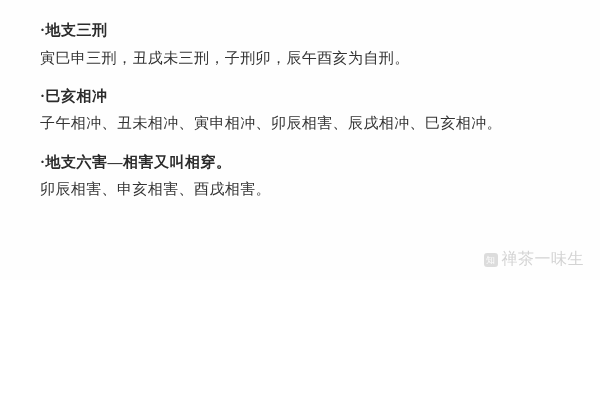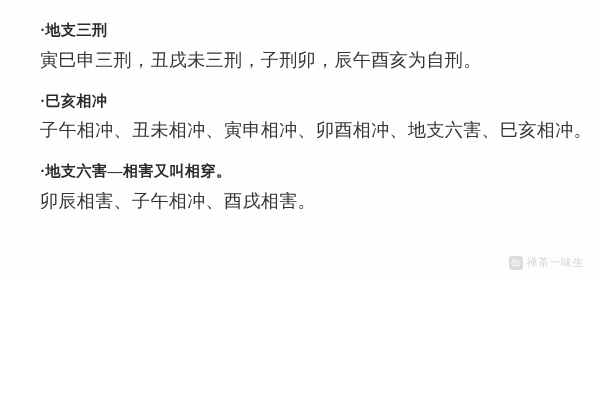--- a/index.html
+++ b/index.html
@@ -32,21 +32,21 @@
   }
   .heading {
     font-size: 15px;
     color: #2b2b2b;
     font-weight: 600;
     letter-spacing: 0.5px;
     line-height: 1.7;
     margin-bottom: 2px;
   }
   .line {
-    font-size: 18px;
+    font-size: 15px;
     color: #333333;
     line-height: 1.62;
     letter-spacing: 0.4px;
     white-space: nowrap;
   }
   .watermark {
     position: absolute;
     right: 16px;
     bottom: 10px;
     display: flex;
@@ -59,45 +59,45 @@
     height: 14px;
     border-radius: 3px;
     background: #c8c8c8;
     color: #ffffff;
     font-size: 9px;
     line-height: 14px;
     text-align: center;
     font-family: "Liberation Sans", sans-serif;
   }
   .wm-text {
-    font-size: 11px;
+    font-size: 16px;
     color: #b9b9b9;
     font-family: "Liberation Sans", sans-serif;
     letter-spacing: 0.5px;
   }
 </style>
 </head>
 <body>
 
 <div class="page">
 
   <div class="section">
     <div class="heading">·地支三刑</div>
     <div class="line">寅巳申三刑，丑戌未三刑，子刑卯，辰午酉亥为自刑。</div>
   </div>
 
   <div class="section">
     <div class="heading">·巳亥相冲</div>
-    <div class="line">子午相冲、丑未相冲、寅申相冲、卯酉相冲、地支六害、巳亥相冲。</div>
+    <div class="line">子午相冲、丑未相冲、寅申相冲、卯辰相害、辰戌相冲、巳亥相冲。</div>
   </div>
 
 
   <div class="section tight">
     <div class="heading">·地支六害—相害又叫相穿。</div>
-    <div class="line">卯辰相害、子午相冲、酉戌相害。</div>
+    <div class="line">卯辰相害、申亥相害、酉戌相害。</div>
   </div>
 
   <div class="watermark">
     <span class="wm-badge">知</span>
     <span class="wm-text">禅茶一味生</span>
   </div>
 
 </div>
 
 </body></html>

